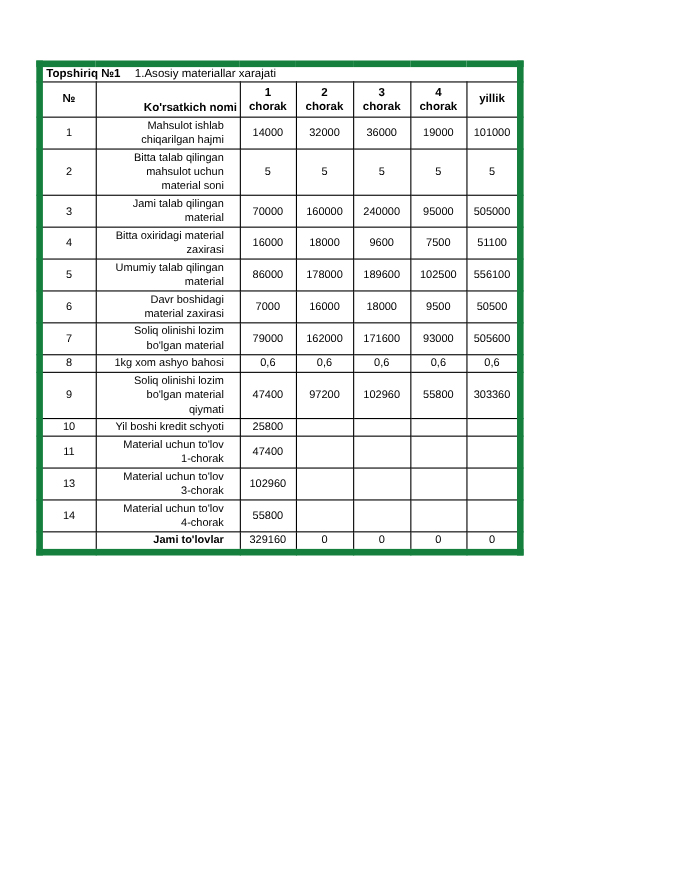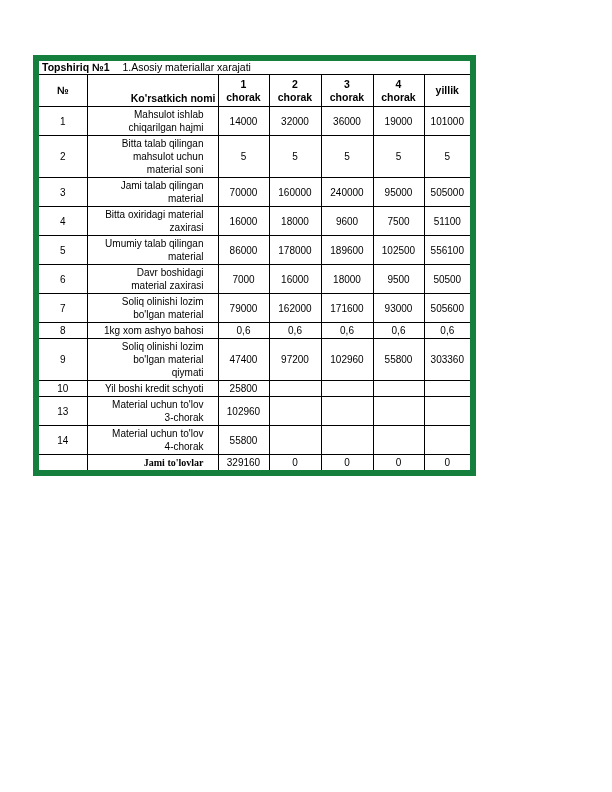--- a/index.html
+++ b/index.html
@@ -54,21 +54,21 @@
   th.h-name { text-align: right; vertical-align: bottom; padding-bottom: 1px; }
   th.h-quarter { text-align: center; vertical-align: middle; }
   th.h-year { vertical-align: middle; }
   
   td.c-num { text-align: center; }
   td.c-name { text-align: right; padding: 1px 14px; }
   td.c-val { text-align: center; }
   tr.valign-bottom td.c-name { vertical-align: bottom; }
   
   tr.total-row { height: 15px; }
-  tr.total-row td.c-name { font-weight: bold; font-family: Liberation Serif, serif; }
+  tr.total-row td.c-name { font-weight: bold; }
 </style>
 </head>
 <body>
 
 <div class="page">
   <table class="main-table">
     <colgroup>
       <col style="width:51px">
       <col style="width:131px">
       <col style="width:51px">
@@ -189,20 +189,29 @@
         <tr style="height: 15px;">
           <td class="c-num">10</td>
           <td class="c-name">Yil boshi kredit schyoti</td>
           <td class="c-val">25800</td>
           <td class="c-val"></td>
           <td class="c-val"></td>
           <td class="c-val"></td>
           <td class="c-val"></td>
         </tr>
         <tr style="height: 29px;">
+          <td class="c-num">11</td>
+          <td class="c-name">Material uchun to'lov 1-chorak</td>
+          <td class="c-val">47400</td>
+          <td class="c-val"></td>
+          <td class="c-val"></td>
+          <td class="c-val"></td>
+          <td class="c-val"></td>
+        </tr>
+        <tr style="height: 29px;">
           <td class="c-num">13</td>
           <td class="c-name">Material uchun to'lov 3-chorak</td>
           <td class="c-val">102960</td>
           <td class="c-val"></td>
           <td class="c-val"></td>
           <td class="c-val"></td>
           <td class="c-val"></td>
         </tr>
         <tr style="height: 28px; margin-top: 43px;">
           <td class="c-num">14</td>

